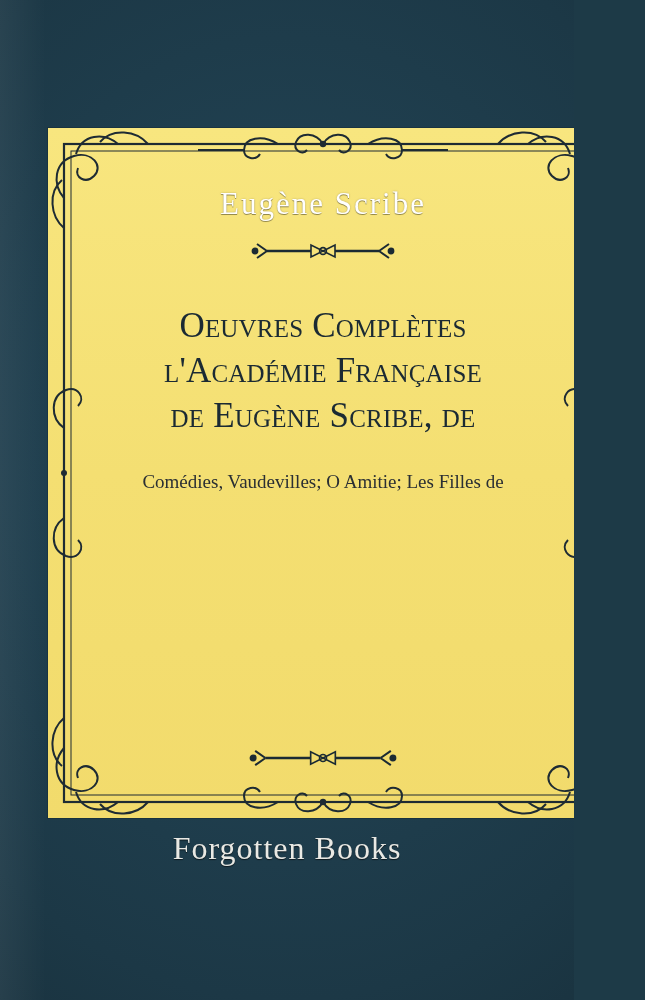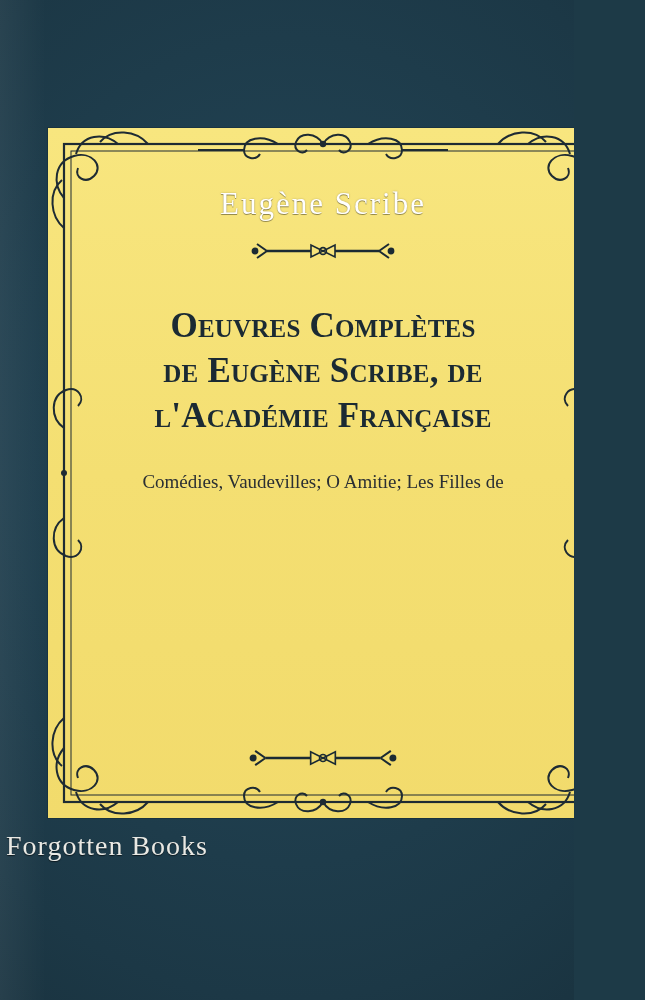--- a/index.html
+++ b/index.html
@@ -85,21 +85,21 @@
   .title {
     margin-top: 42px;
     font-family: "Liberation Serif", serif;
     font-size: 35px;
     line-height: 1.28;
     color: #1b2a33;
     font-weight: normal;
     letter-spacing: 0.2px;
     width: 430px;
   }
-  .title .sc { font-variant: small-caps; font-weight: bold; }
+  .title .sc { font-variant: small-caps; }
 
   .subtitle {
     margin-top: 30px;
     font-family: "Liberation Serif", serif;
     font-size: 19px;
     line-height: 1.5;
     color: #2a2f33;
     width: 420px;
   }
 
@@ -110,24 +110,24 @@
     bottom: 18px;
     width: 185px;
     height: 24px;
   }
 
   .logo {
     position: absolute;
     left: 0;
     right: 0;
     top: 828px;
-    text-align: left;
+    text-align: center;
     color: #e9e9e4;
     font-family: "Liberation Serif", serif;
-    font-size: 28px;
+    font-size: 32px;
     letter-spacing: 1px;
     text-shadow: 0 1px 1px rgba(0,0,0,0.6);
   }
   .logo .lg {
     display: inline-block;
     padding: 2px 6px;
   }
 </style>
 </head>
 <body>
@@ -204,22 +204,22 @@
           <path d="M34 11 l -10 -7 M34 11 l -10 7" stroke-width="2"></path>
           <path d="M146 11 l 10 -7 M146 11 l 10 7" stroke-width="2"></path>
           <circle cx="90" cy="11" r="3.4" fill="none" stroke-width="1.6"></circle>
           <circle cx="22" cy="11" r="2.2"></circle>
           <circle cx="158" cy="11" r="2.2"></circle>
         </g>
       </svg>
 
       <div class="title">
         <div class="sc">Oeuvres Complètes</div>
+        <div class="sc">l'Académie Française</div>
         <div class="sc">de Eugène Scribe, de</div>
-        <div class="sc">l'Académie Française</div>
       </div>
 
       <div class="subtitle">
         <div>Comédies, Vaudevilles; O Amitie; Les Filles de</div>
       </div>
 
       <svg class="rule-bottom" viewBox="0 0 180 22" xmlns="http://www.w3.org/2000/svg">
         <g stroke="#1b2a33" stroke-width="2.4" fill="#1b2a33">
           <path d="M90 11 l -12 -6 l 0 12 z" fill="none" stroke-width="1.6"></path>
           <path d="M78 11 L 34 11"></path>

